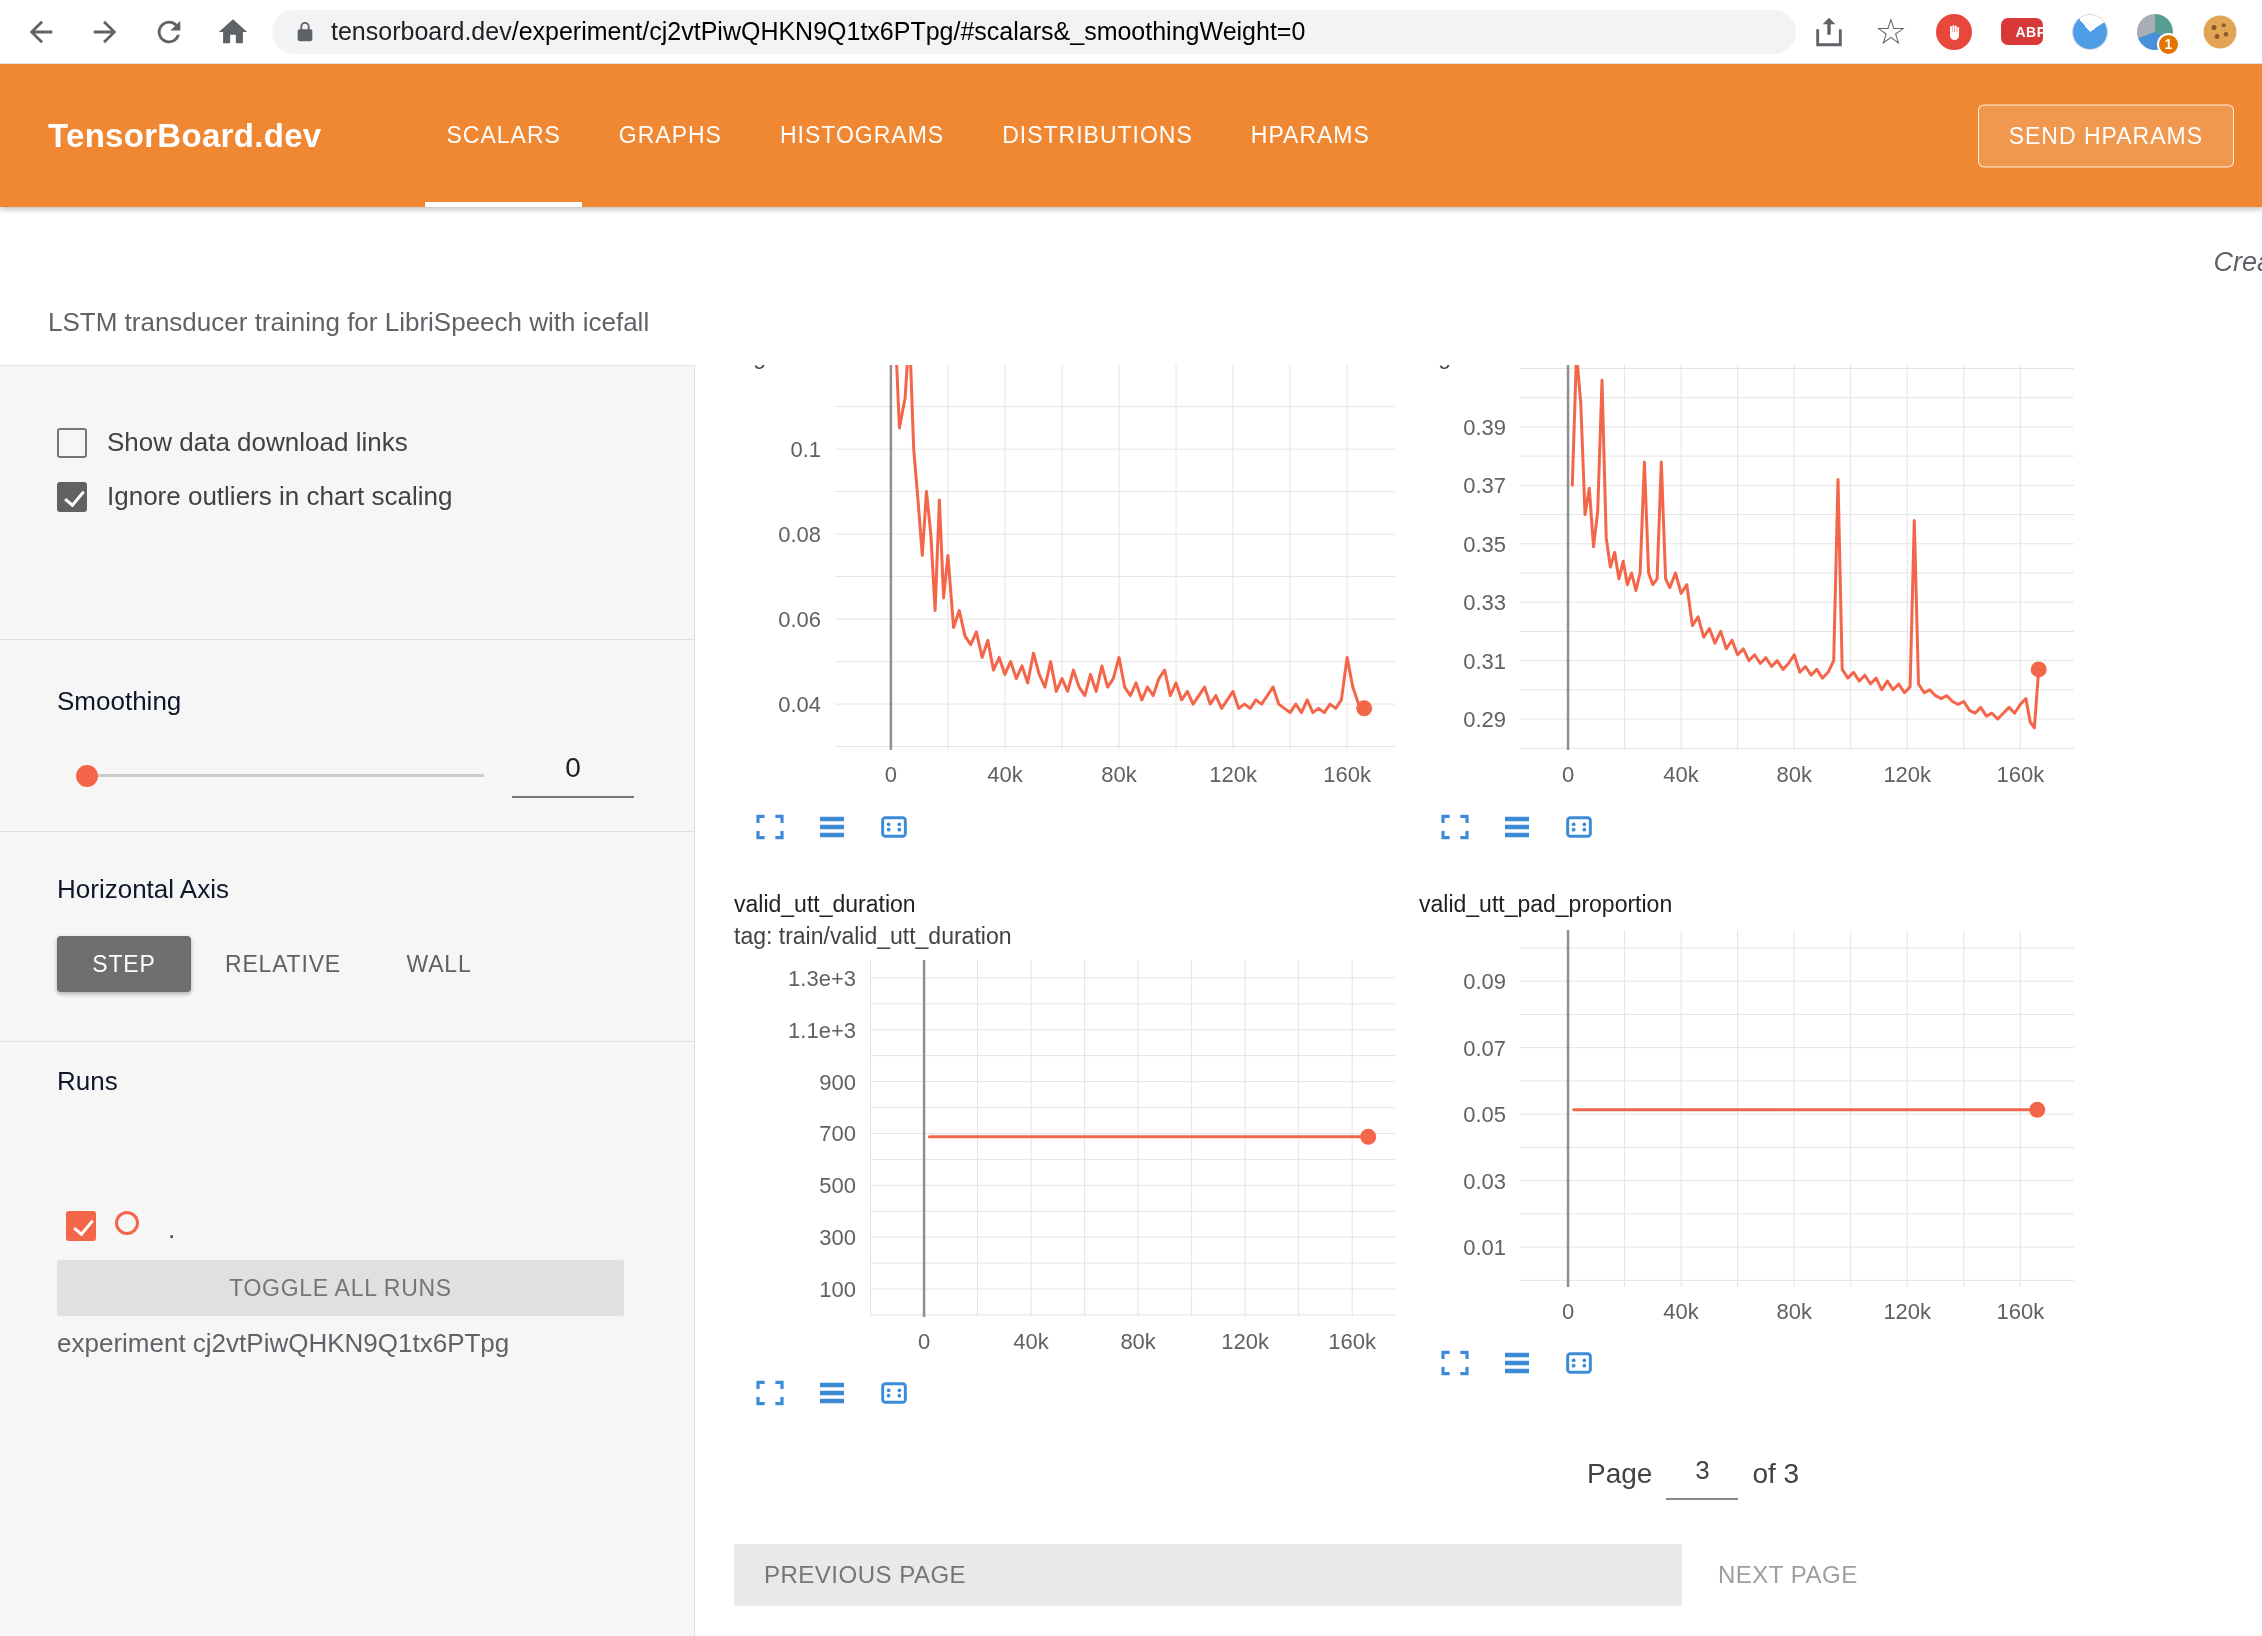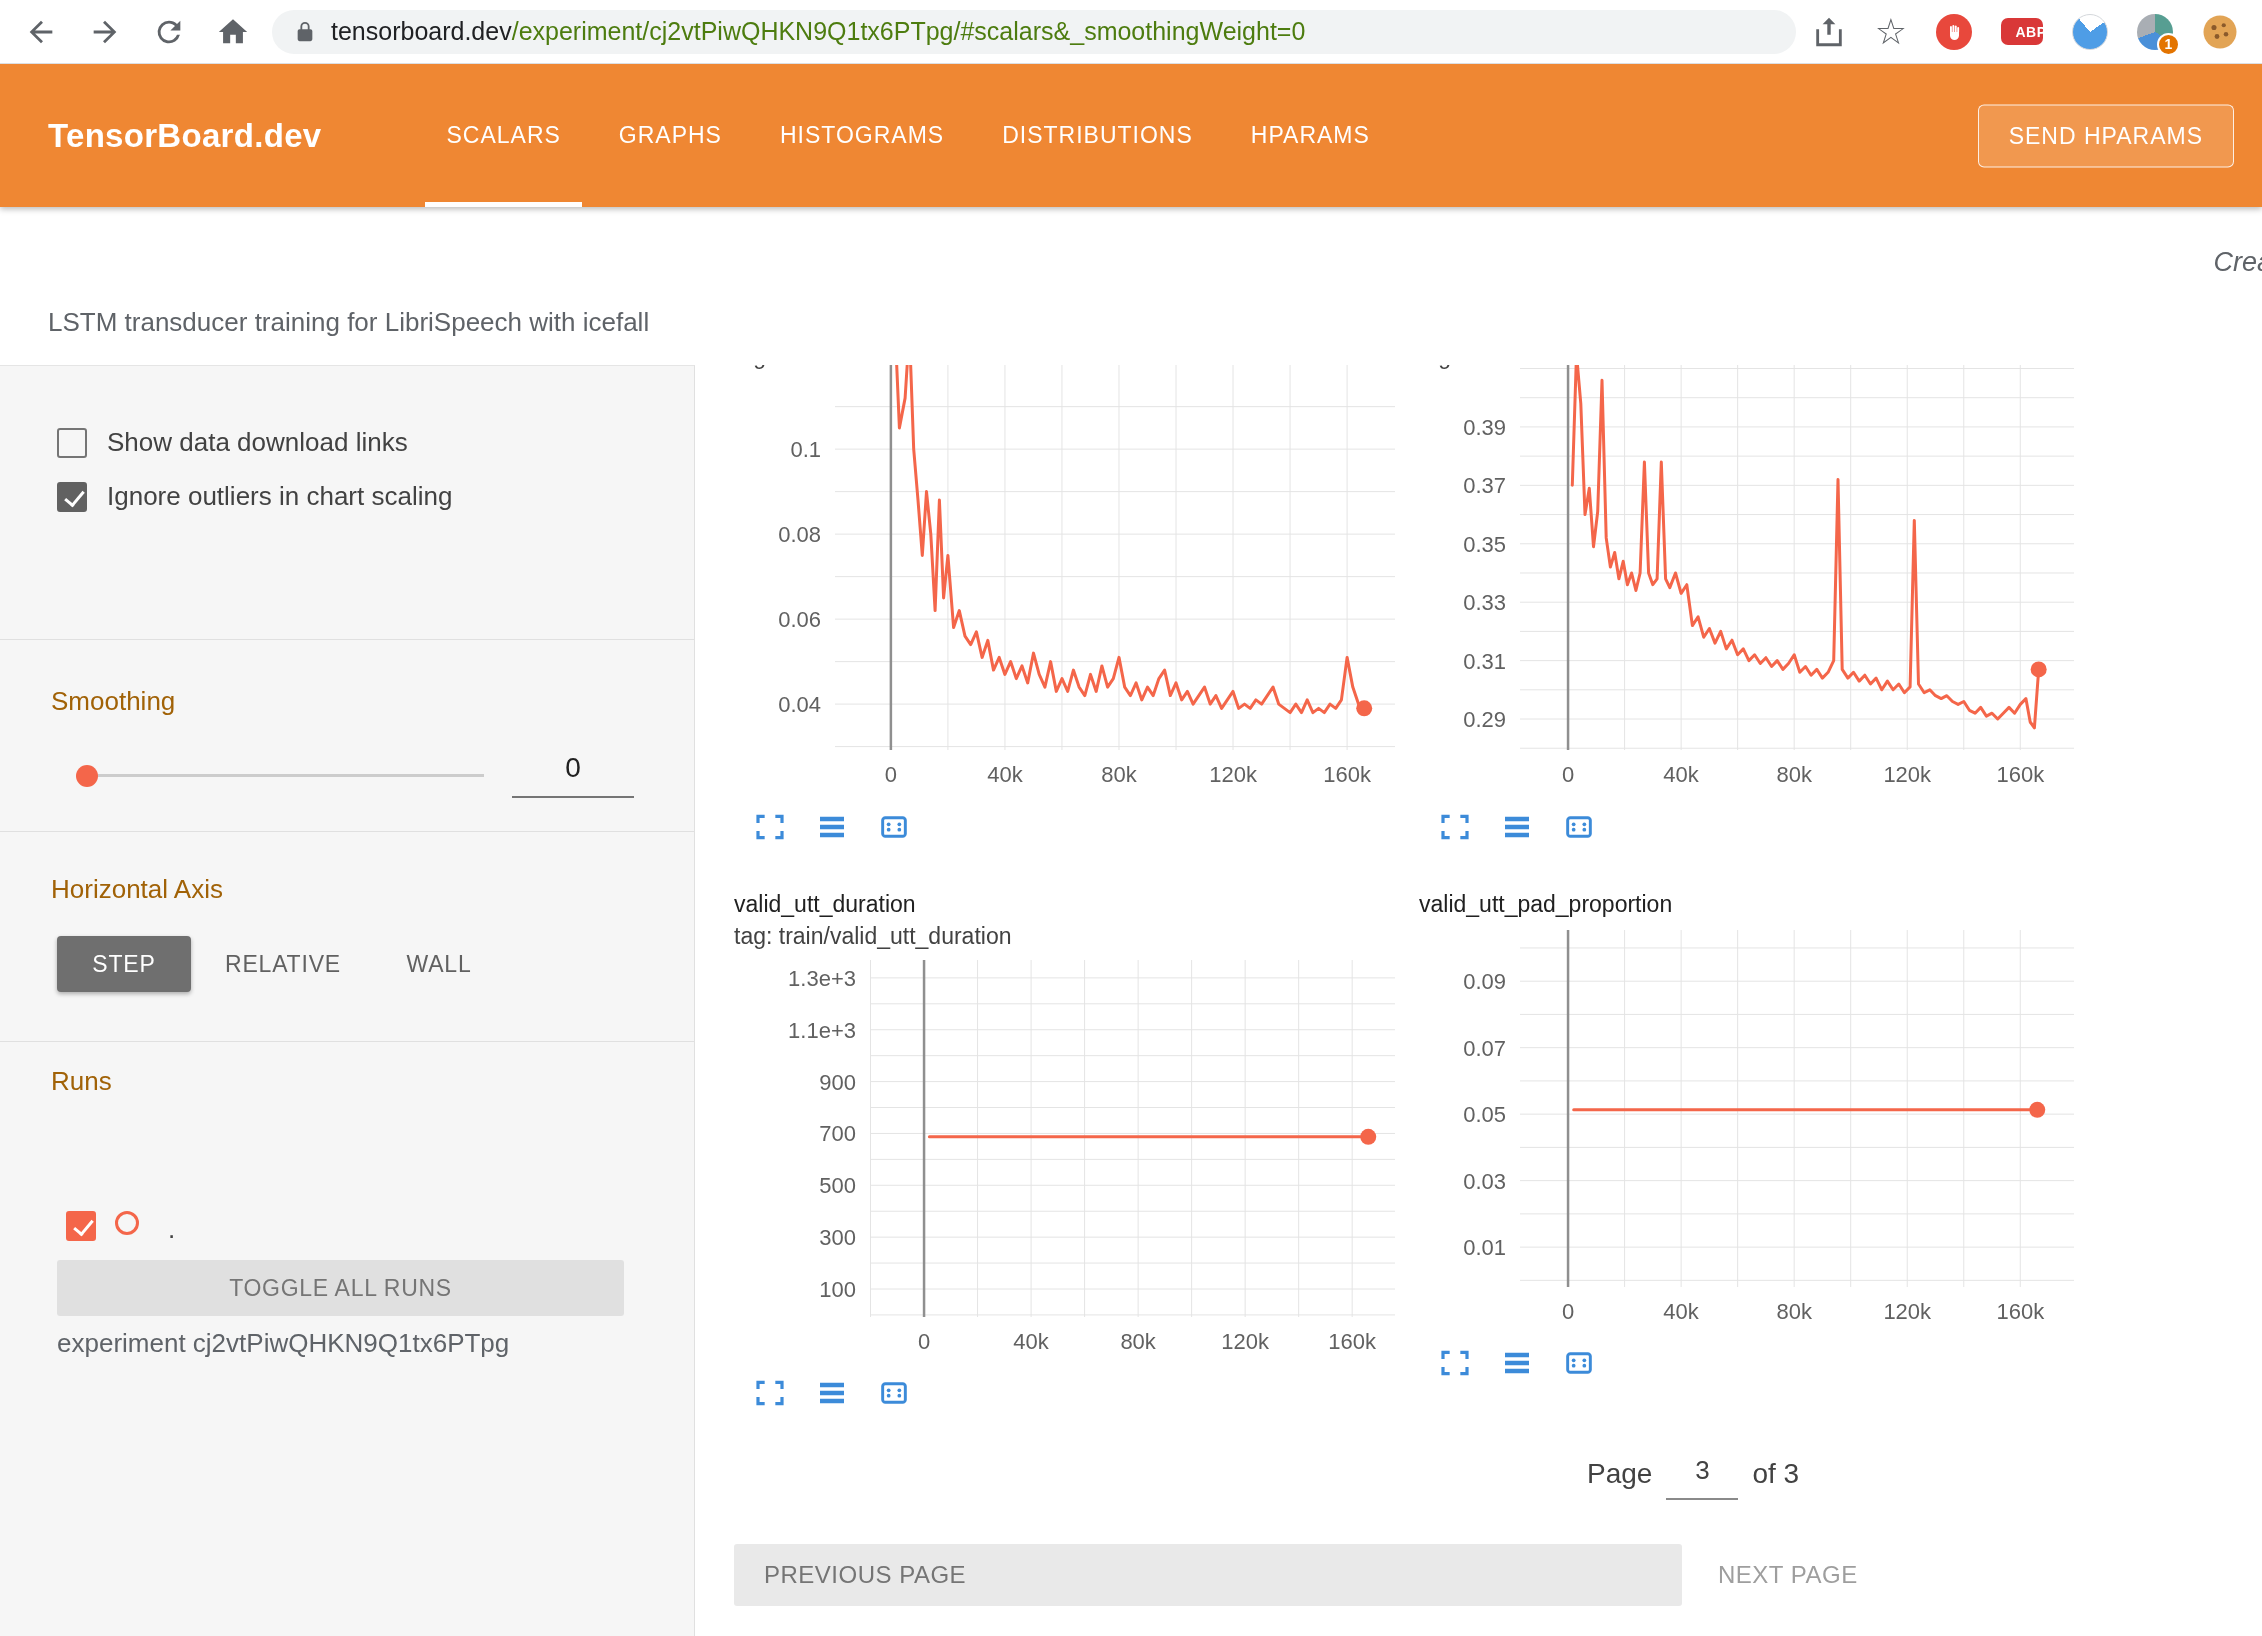--- a/index.html
+++ b/index.html
@@ -10,21 +10,21 @@
   
   .browser-bar { position:absolute; top:0; left:0; right:0; height:64px; background:#fff;
     border-bottom:1px solid #dcdfe3; display:flex; align-items:center; padding:0 24px; z-index:10; }
   .nav-ic { width:34px; height:34px; margin-right:30px; flex:none; cursor:pointer; }
   .nav-ic svg { width:100%; height:100%; fill:#5f6368; }
   .url-bar { height:44px; background:#f1f3f4; border-radius:22px; flex:1; display:flex;
     align-items:center; padding:0 22px; margin:0 10px 0 4px; min-width:0; cursor:text; }
   .lock-ic { width:22px; height:22px; margin-right:15px; flex:none; }
   .lock-ic svg { width:100%; height:100%; fill:#5f6368; }
   .url-text { font-size:25px; white-space:nowrap; overflow:hidden; color:#202124; }
-  .url-text .path { color:#4d7c0f; }
+  .url-text .path { color:#000000; }
   .right-ics { display:flex; align-items:center; gap:29px; margin-left:6px; flex:none; }
   .star-glyph { font-size:36px; color:#5f6368; line-height:36px; cursor:pointer; }
   .ext { width:36px; height:36px; border-radius:50%; position:relative; flex:none; cursor:pointer; }
   .ext svg.fill { position:absolute; inset:0; width:36px; height:36px; }
   .ext .inner { position:absolute; left:6px; top:6px; width:24px; height:24px; }
   .ext.abp { width:42px; height:27px; border-radius:7px; background:#d93838; color:#fff;
     font-weight:bold; font-size:14px; display:flex; align-items:center; justify-content:center; letter-spacing:.5px;padding-left:18px; }
   .ext.pie { background:conic-gradient(from 320deg,#ffffff 0 95deg,#4e9de6 95deg 360deg); border:1px solid #d5d8dc; }
   .ext.multi { background:conic-gradient(#579e92 0 120deg,#4a90d9 120deg 250deg,#a9aeb4 250deg 360deg); }
   .badge { position:absolute; right:-7px; bottom:-6px; width:23px; height:23px; border-radius:50%;
@@ -56,21 +56,21 @@
   .cb-row { position:absolute; left:57px; display:flex; align-items:center; }
   .cb { width:30px; height:30px; border:2px solid #757575; border-radius:3px; position:relative;
     flex:none; cursor:pointer; background:#f6f6f6; }
   .cb.checked { background:#616161; border-color:#616161; }
   .cb.checked::after { content:""; position:absolute; left:10px; top:3px; width:8px; height:16px;
     border:solid #fff; border-width:0 3px 3px 0; transform:rotate(40deg); }
   .cb.orange { background:#f4664a; border-color:#f4664a; }
   .cb.orange::after { content:""; position:absolute; left:10px; top:3px; width:8px; height:16px;
     border:solid #fff; border-width:0 3px 3px 0; transform:rotate(40deg); }
   .cb-label { margin-left:20px; font-size:26px; color:#424242; }
-  .sb-label { position:absolute; left:51px; font-size:26px; color:#a16207; }
+  .sb-label { position:absolute; left:57px; font-size:26px; color:#0f172a; }
   .tooltip-row { position:absolute; left:57px; top:198px; display:flex; align-items:baseline; }
   .tooltip-row .lbl { font-size:26px; color:#424242; }
   .dd { margin-left:18px; width:218px; border-bottom:1px solid #8a8a8a; padding-bottom:9px;
     position:relative; font-size:28px; color:#212121; cursor:pointer; }
   .dd .arrow { position:absolute; right:2px; top:12px; width:0; height:0;
     border-left:9px solid transparent; border-right:9px solid transparent; border-top:10px solid #757575; }
   .slider-handle { position:absolute; left:76px; top:399px; width:22px; height:22px;
     background:#f4664a; border-radius:50%; cursor:pointer; }
   .slider-track { position:absolute; left:98px; top:408px; width:386px; height:3px; background:#cccccc; cursor:pointer; }
   .smooth-val { position:absolute; left:512px; top:386px; width:122px; height:46px; text-align:center;

